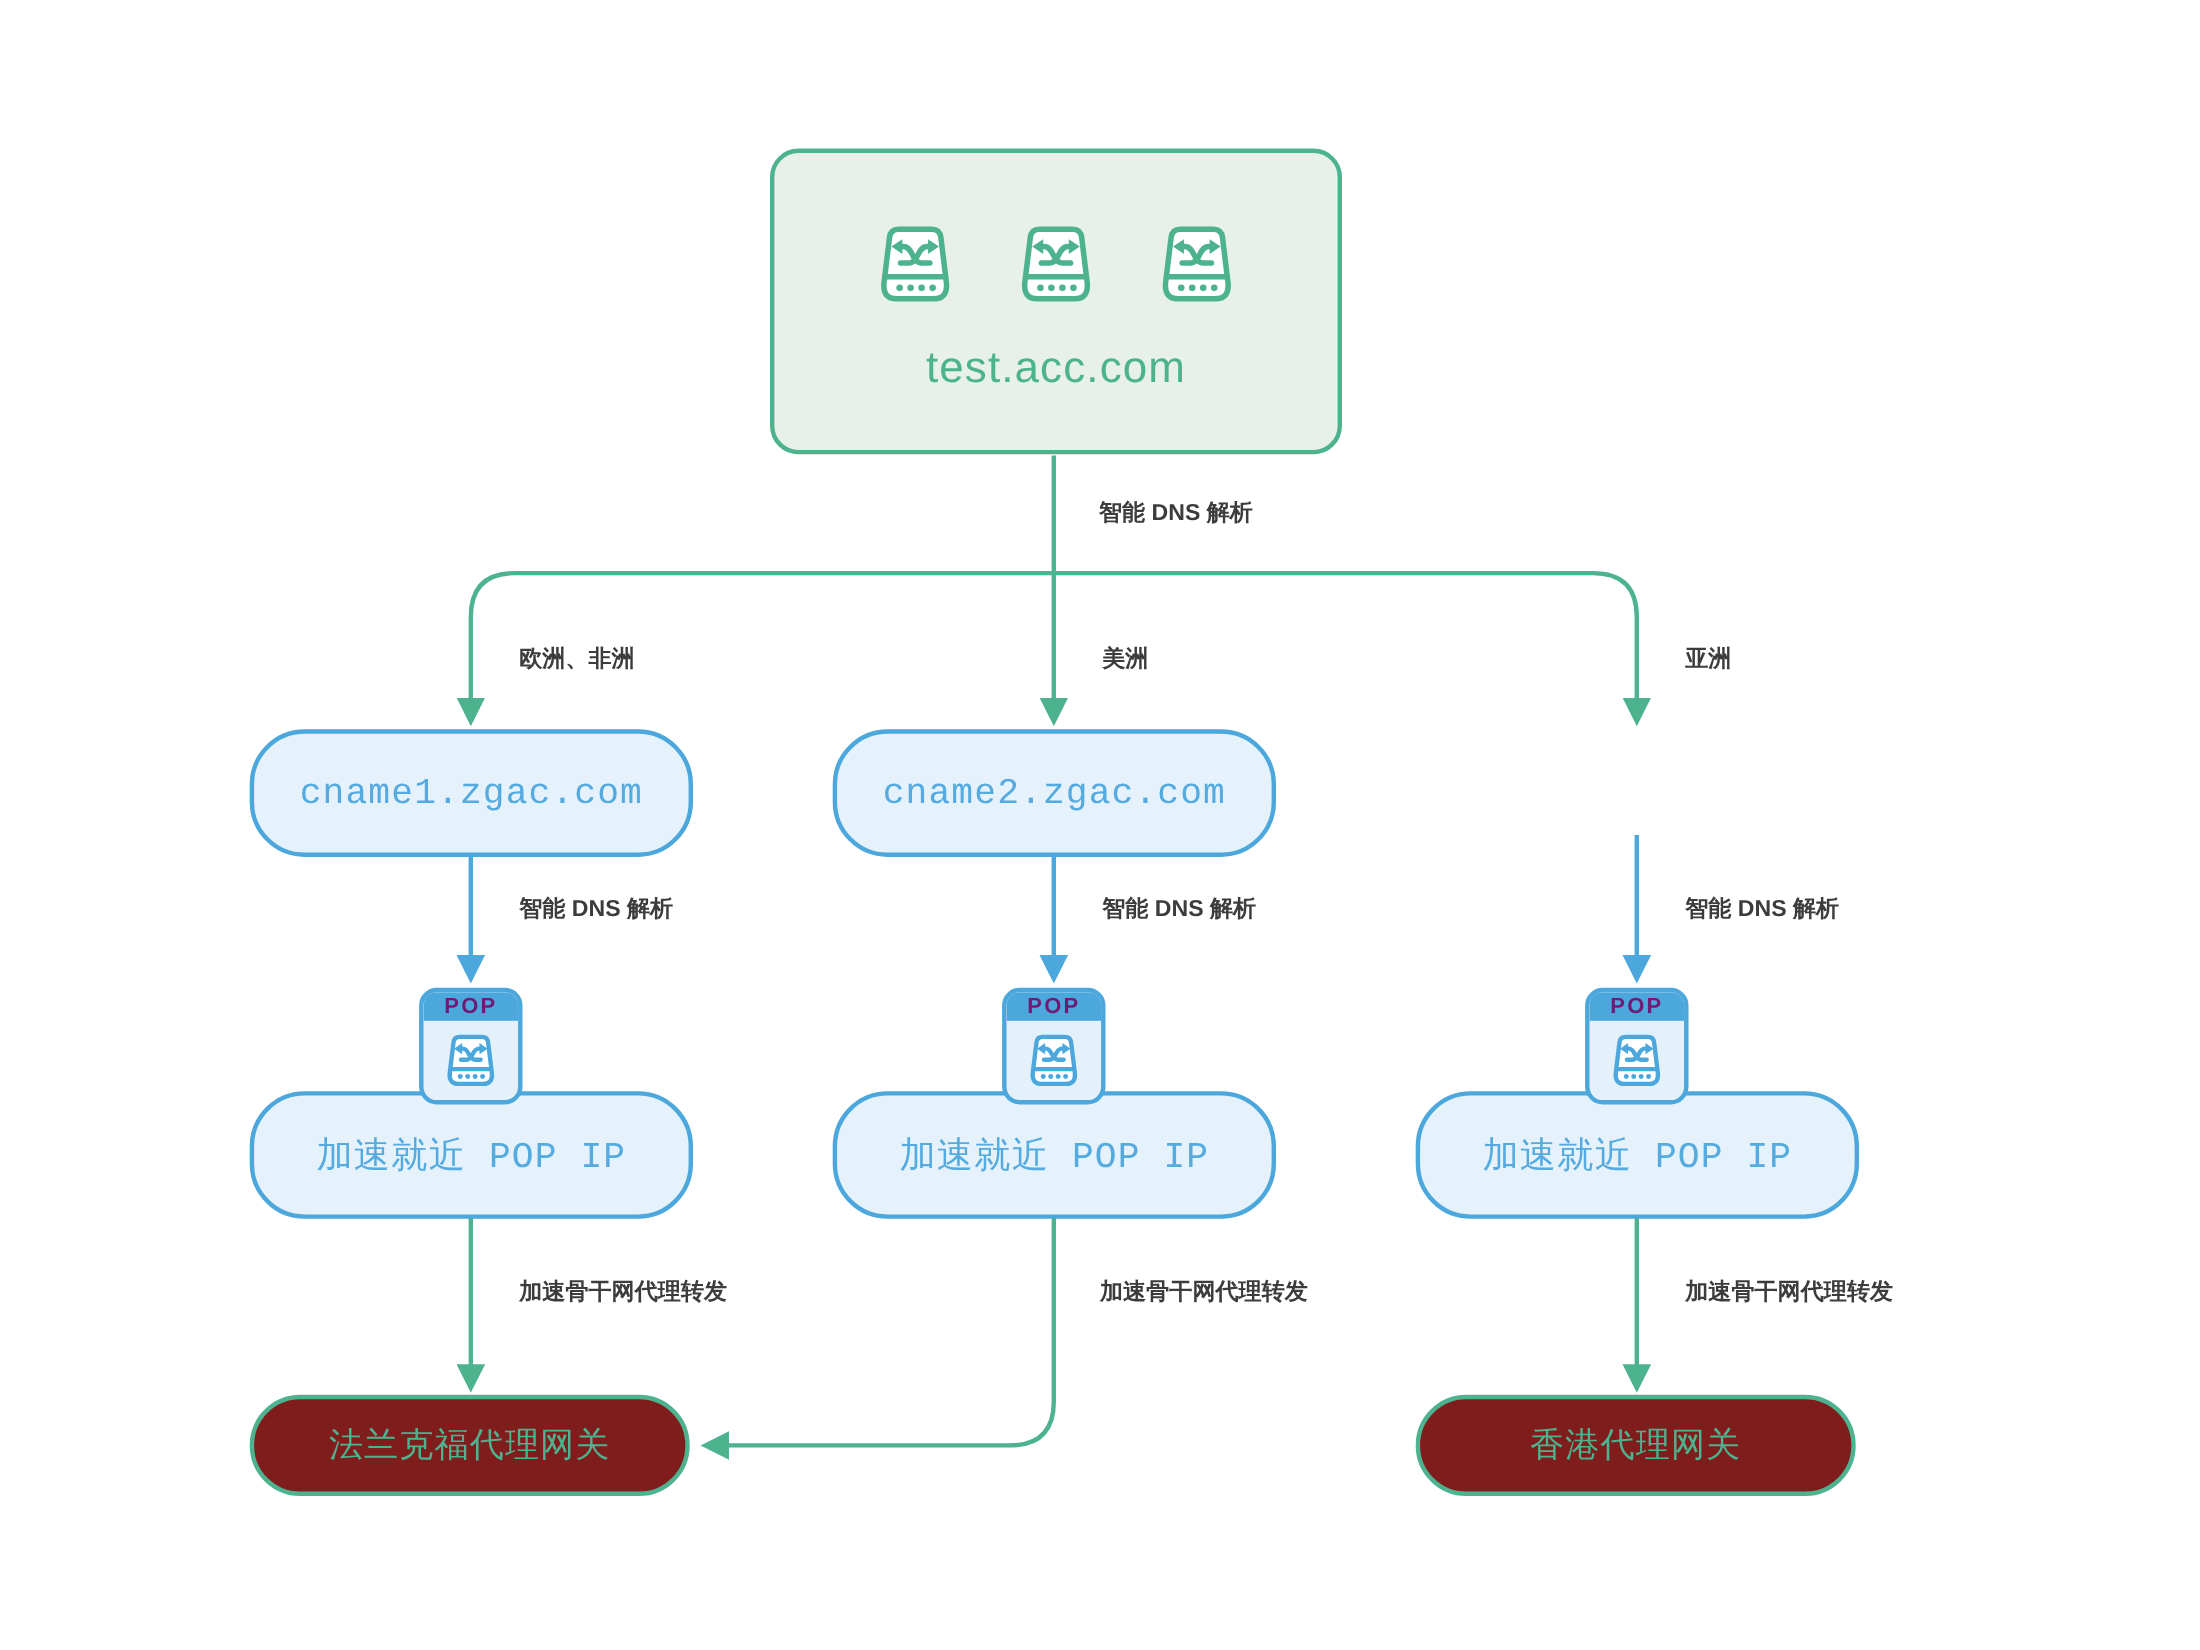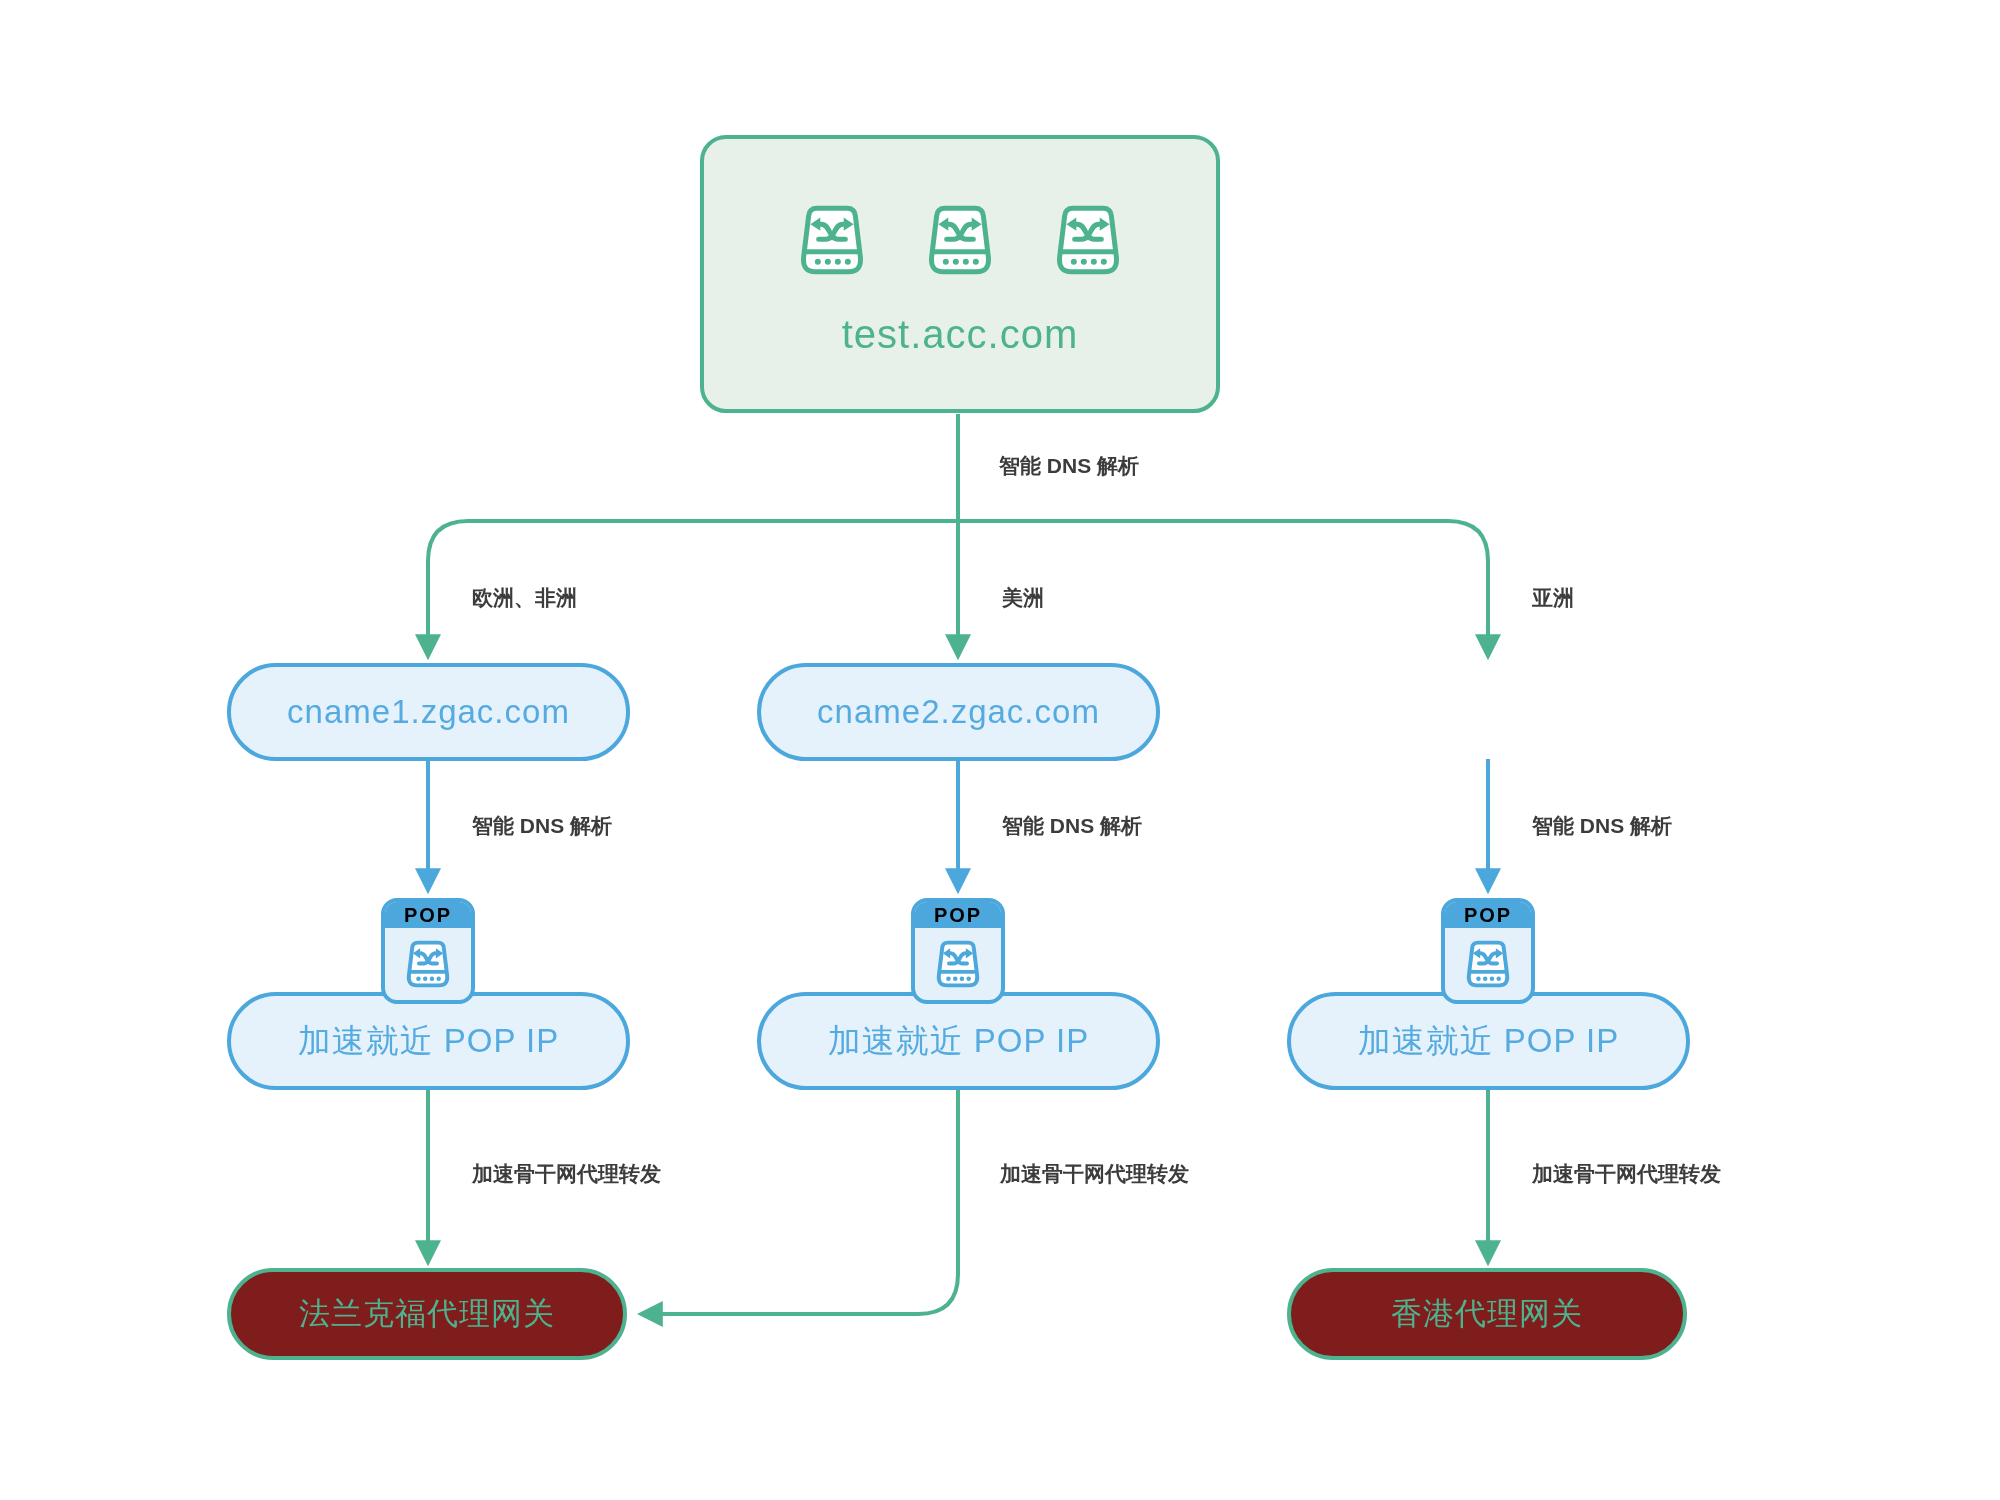--- a/index.html
+++ b/index.html
@@ -11,32 +11,32 @@
   .node{position:absolute;box-sizing:border-box;display:flex;align-items:center;justify-content:center;}
   .origin{
     width:520px;height:278px;border:4px solid #4DB38E;border-radius:26px;
     background:#E7F1E9;flex-direction:column;z-index:2;
   }
   .origin-icons{display:flex;gap:48px;margin-top:8px;}
   .origin-title{margin-top:32px;font-size:40px;color:#4DB38E;letter-spacing:1px;}
   .pill{
     border-radius:50px;z-index:2;font-size:33px;letter-spacing:1px;text-align:center;
   }
-  .pill.blue{width:403px;height:98px;border:4px solid #4BA7DC;background:#E5F2FC;color:#55ABE0;}
+  .pill.blue{width:403px;height:116px;border:4px solid #4BA7DC;background:#E5F2FC;color:#55ABE0;font-family:Liberation Mono, monospace;}
   .pill.green{width:400px;height:92px;border:4px solid #4DB38E;background:#7f1d1d;color:#4DB38E;font-size:31px;}
   .flow-label{
     position:absolute;font-size:21px;font-weight:bold;color:#3C3C3C;z-index:3;white-space:nowrap;
   }
   .pop-icon{
     position:absolute;width:94px;height:106px;box-sizing:border-box;border:4px solid #4BA7DC;
     border-radius:16px;background:#E4F1FB;z-index:4;display:flex;flex-direction:column;align-items:center;
     overflow:hidden;
   }
   .pop-head{
-    width:100%;height:26px;background:#4BA7DC;color:#000000;font-size:20px;font-weight:bold;
+    width:100%;height:26px;background:#4BA7DC;color:#701a75;font-size:20px;font-weight:bold;
     display:flex;align-items:center;justify-content:center;letter-spacing:2px;flex:0 0 auto;
   }
   .pop-body{flex:1;display:flex;align-items:center;justify-content:center;width:100%;}
 </style>
 </head>
 <body>
 
 <div class="canvas">
 
   <svg class="connectors" width="2000" height="1500">

